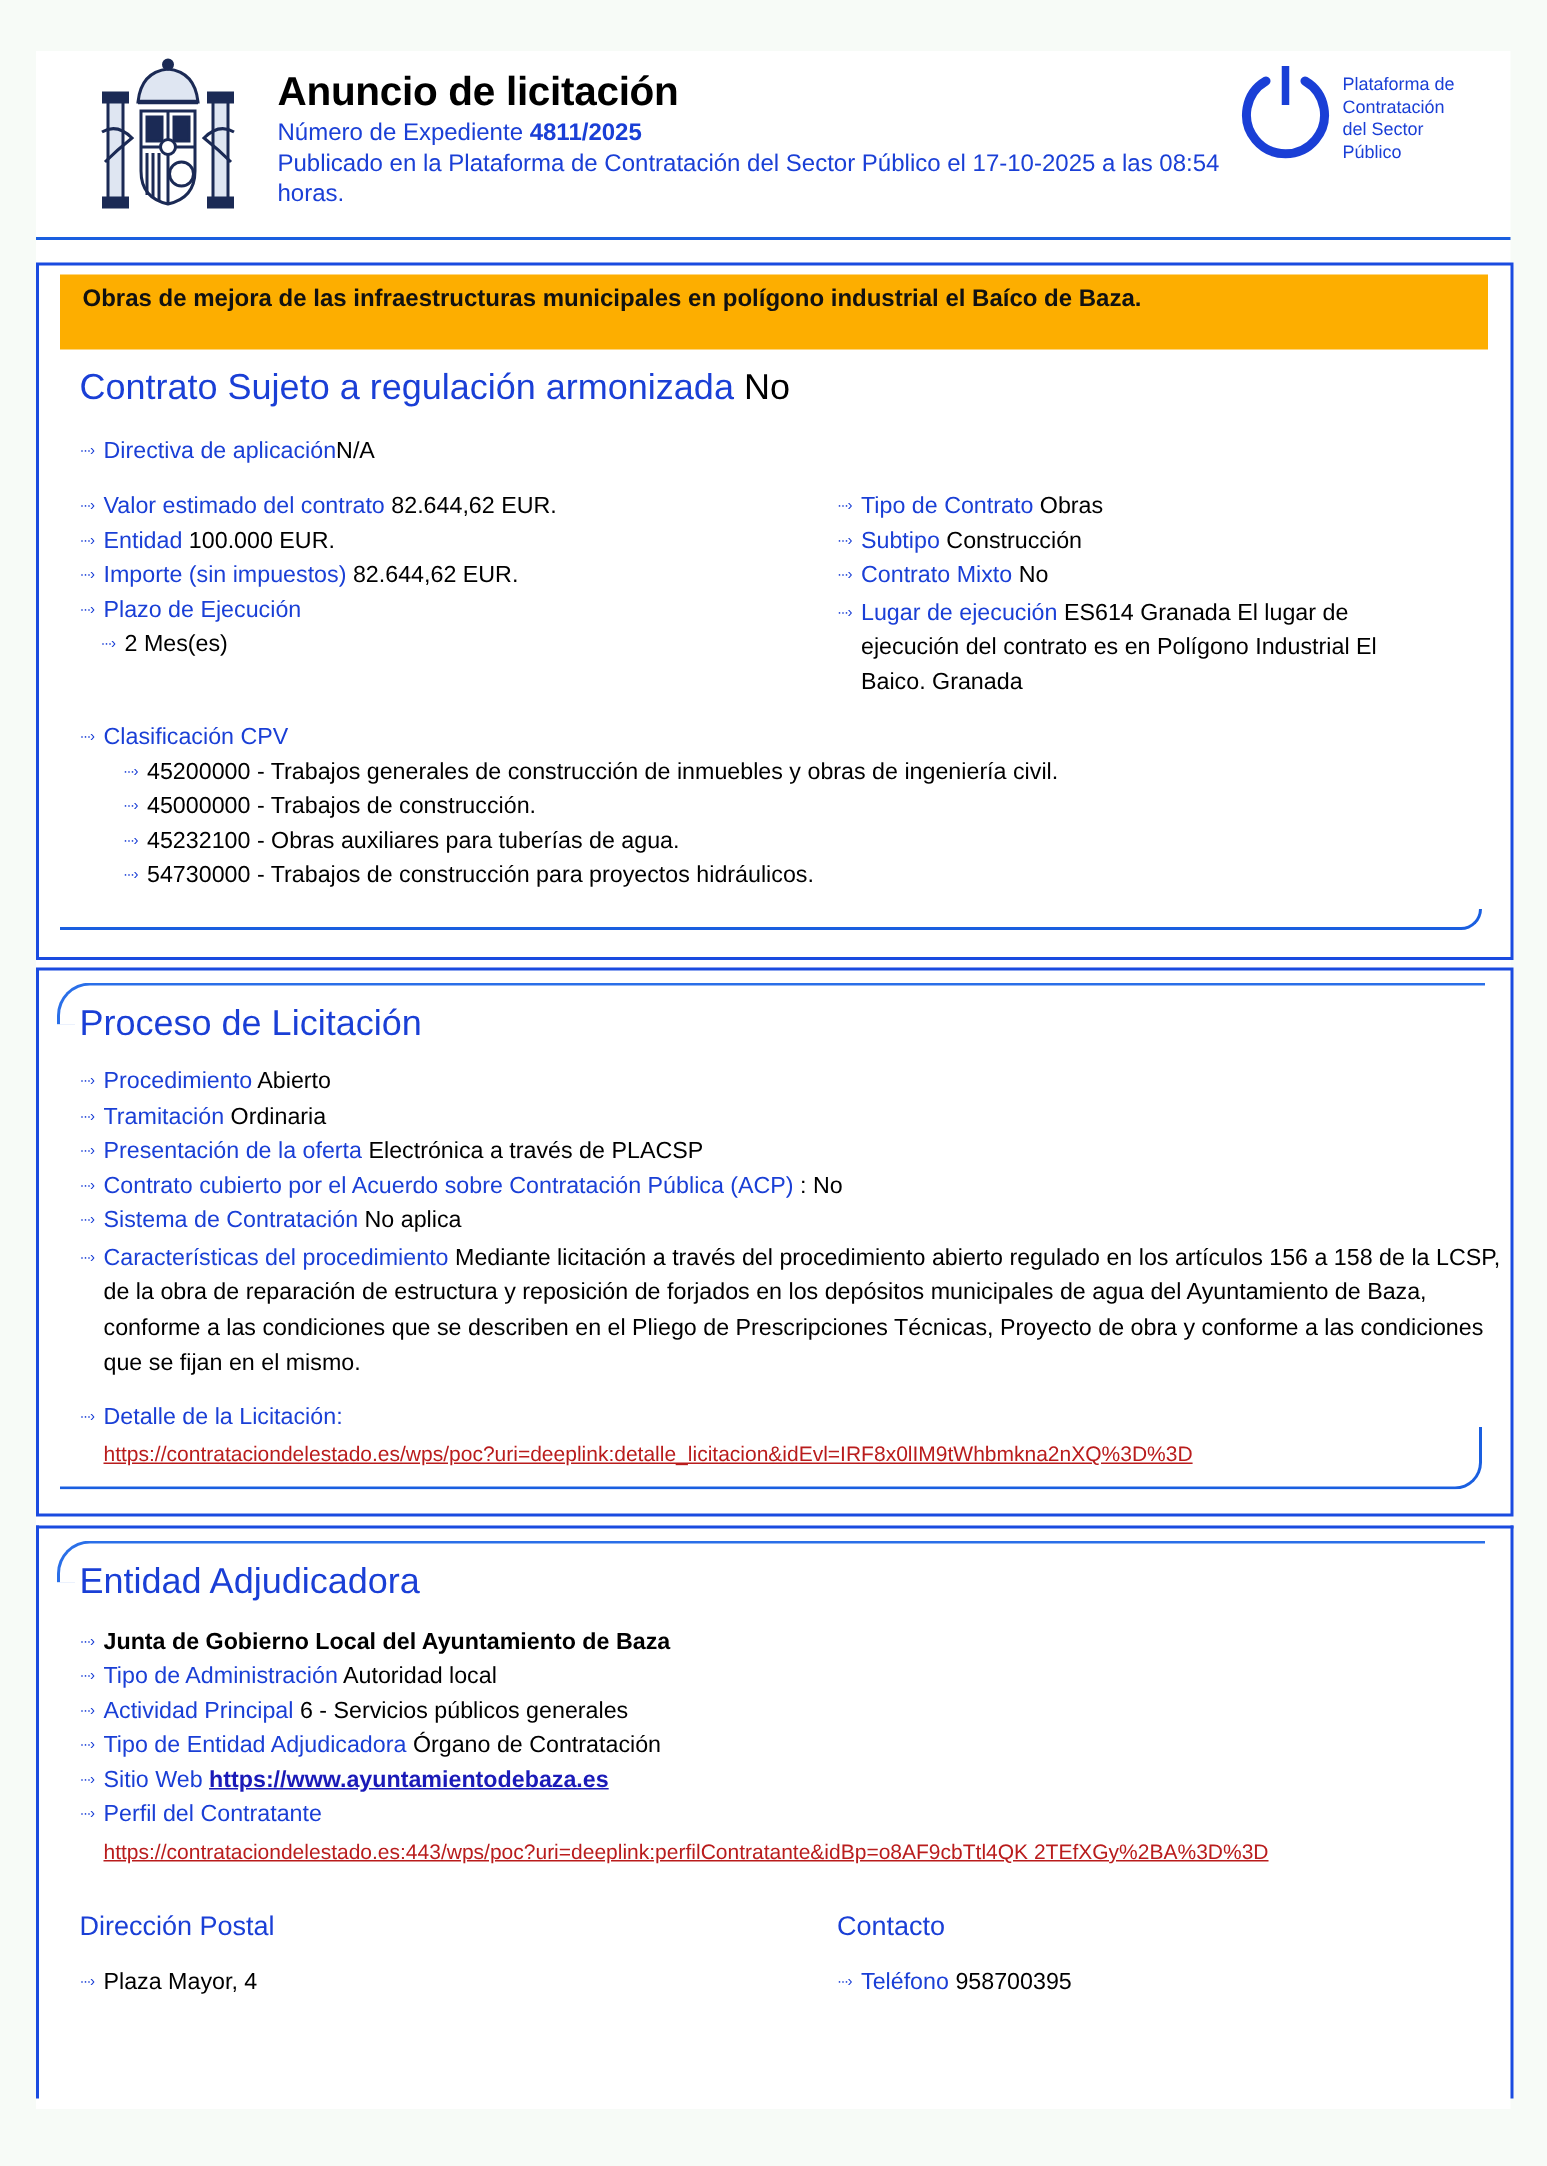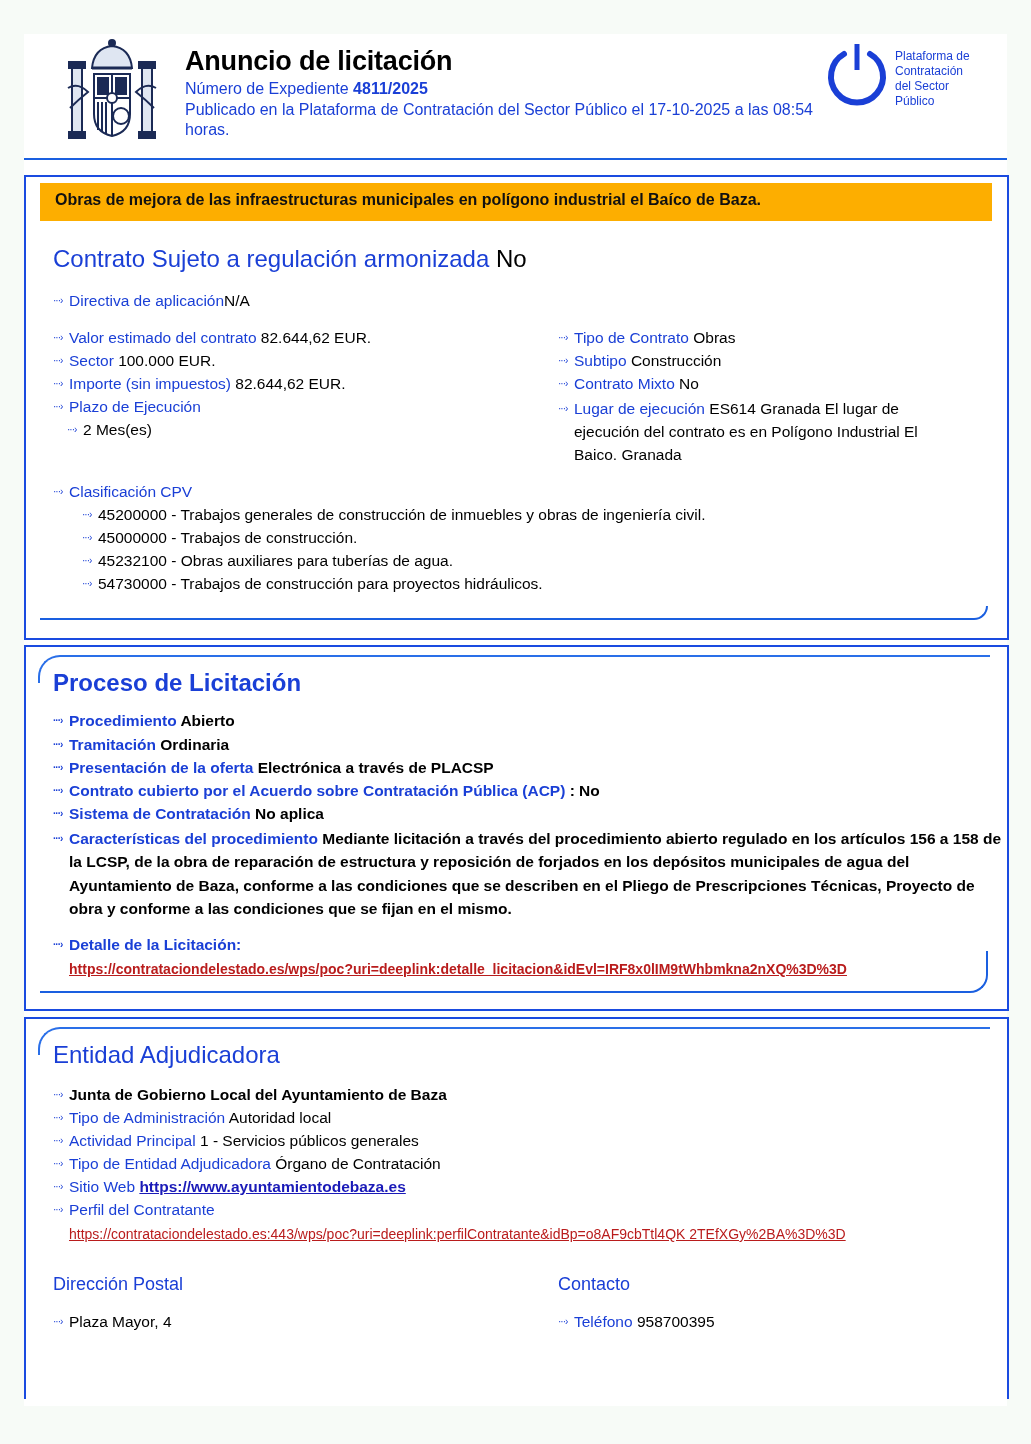--- a/index.html
+++ b/index.html
@@ -20,25 +20,25 @@
   .htitle { position: absolute; left: 161px; top: 12px; font-size: 27px; font-weight: bold; color: #000; letter-spacing: -0.2px; }
   .hsub { position: absolute; left: 161px; top: 45px; font-size: 16px; color: #1a3fd6; line-height: 20.5px; width: 640px; }
   .hsub b { font-weight: bold; }
   .pcsp-logo { position: absolute; left: 800px; top: 6px; width: 66px; height: 70px; }
   .pcsp-text { position: absolute; left: 871px; top: 15px; font-size: 12px; color: #1a3fd6; line-height: 15px; width: 100px; }
   .hline { position: absolute; left: 0; top: 124px; width: 983px; height: 2px; background: #1a5fe0; }
 
   
   .box { position: absolute; left: 0; width: 981px; border: 2px solid #1a4be0; background: #fff; }
   .box1 { top: 141px; height: 461px; }
-  .box2 { top: 611px; height: 362px; font-weight: bold; }
+  .box2 { top: 611px; height: 362px; }
   .box3 { top: 983px; height: 380px; border-bottom: none; }
 
   .banner {
-    position: absolute; left: 14px; top: 6px; width: 952px; height: 38px;
+    position: absolute; left: 14px; top: 6px; width: 952px; height: 50px;
     background: #fdae00; font-weight: bold; font-size: 16px; color: #111;
     line-height: 34px; padding-left: 15px; box-sizing: border-box;
   }
   .sec-title { position: absolute; left: 27px; font-size: 24px; color: #1a3fd6; }
   .sec-title .val { color: #000; }
 
   .row { position: absolute; font-size: 15.5px; line-height: 20px; color: #000; white-space: nowrap; }
   .row .lbl { color: #1a3fd6; }
   .arrow { display: inline-block; width: 16px; color: #1a3fd6; font-size: 10px; vertical-align: 2px; letter-spacing: -1px; }
   .wrap { white-space: normal; }
@@ -115,21 +115,21 @@
     </div>
 
     <div class="row" style="left:27px; top:114px;">
       <span class="arrow">···›</span><span class="lbl">Directiva de aplicación</span><span>N/A</span>
     </div>
 
     <div class="row" style="left:27px; top:151px;">
       <span class="arrow">···›</span><span class="lbl">Valor estimado del contrato</span> <span>82.644,62 EUR.</span>
     </div>
     <div class="row" style="left:27px; top:174px;">
-      <span class="arrow">···›</span><span class="lbl">Sector</span> <span>100.000 EUR.</span>
+      <span class="arrow">···›</span><span class="lbl">Entidad</span> <span>100.000 EUR.</span>
     </div>
     <div class="row" style="left:27px; top:197px;">
       <span class="arrow">···›</span><span class="lbl">Importe (sin impuestos)</span> <span>82.644,62 EUR.</span>
     </div>
     <div class="row" style="left:27px; top:220px;">
       <span class="arrow">···›</span><span class="lbl">Plazo de Ejecución</span>
     </div>
     <div class="row" style="left:41px; top:243px;">
       <span class="arrow">···›</span><span>2 Mes(es)</span>
     </div>
@@ -202,21 +202,21 @@
     <div class="curve-top" style="top:8px;"></div>
     <div class="sec-title" style="top:22px;">Entidad Adjudicadora</div>
 
     <div class="row" style="left:27px; top:66px; font-weight:bold;">
       <span class="arrow" style="font-weight:normal;">···›</span><span>Junta de Gobierno Local del Ayuntamiento de Baza</span>
     </div>
     <div class="row" style="left:27px; top:89px;">
       <span class="arrow">···›</span><span class="lbl">Tipo de Administración</span> <span>Autoridad local</span>
     </div>
     <div class="row" style="left:27px; top:112px;">
-      <span class="arrow">···›</span><span class="lbl">Actividad Principal</span> <span>1 - Servicios públicos generales</span>
+      <span class="arrow">···›</span><span class="lbl">Actividad Principal</span> <span>6 - Servicios públicos generales</span>
     </div>
     <div class="row" style="left:27px; top:135px;">
       <span class="arrow">···›</span><span class="lbl">Tipo de Entidad Adjudicadora</span> <span>Órgano de Contratación</span>
     </div>
     <div class="row" style="left:27px; top:158px;">
       <span class="arrow">···›</span><span class="lbl">Sitio Web</span> <a class="link" style="font-size:15.5px; font-weight:bold; color:#1a1ab8;">https://www.ayuntamientodebaza.es</a>
     </div>
     <div class="row" style="left:27px; top:181px;">
       <span class="arrow">···›</span><span class="lbl">Perfil del Contratante</span>
     </div>

